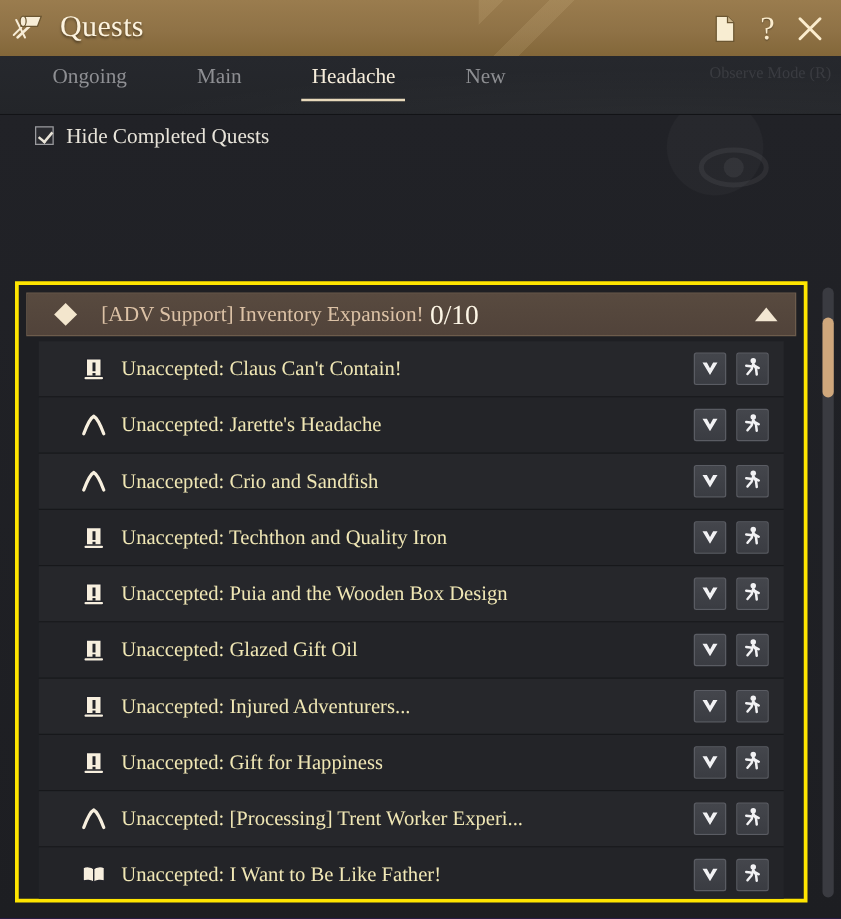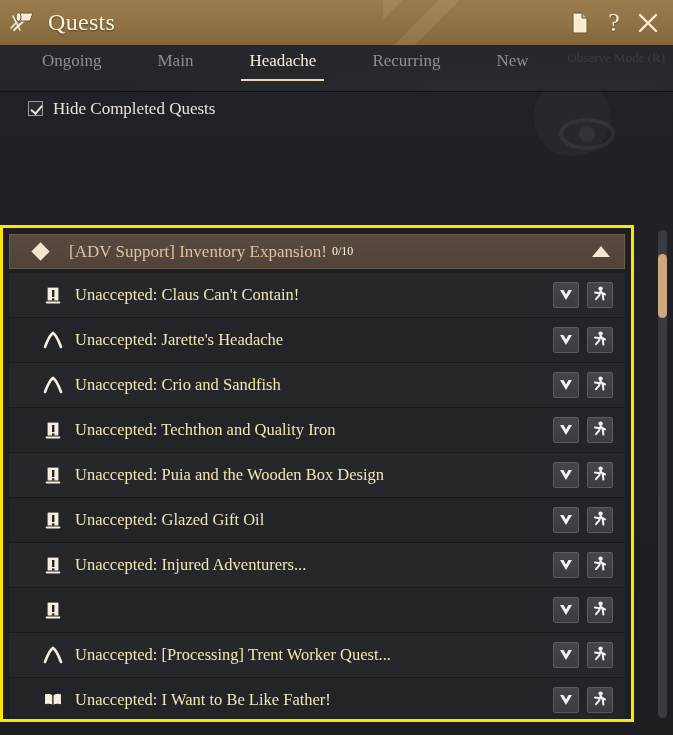--- a/index.html
+++ b/index.html
@@ -110,49 +110,49 @@
   .checkbox::after {
     content: ""; position: absolute; left: 4px; top: 1px;
     width: 5px; height: 9px; border: solid #e9e4d8;
     border-width: 0 2px 2px 0; transform: rotate(40deg);
   }
   .optionlabel { font-size: 17px; color: #e8e4da; margin-left: 10px; }
 
   
   .questpanel {
     position: absolute; z-index: 3;
-    left: 0; top: 133px; width: 634px; height: 497px;
+    left: 12px; top: 133px; width: 634px; height: 497px;
     border: 3px solid #ffe500;
     background: #1e1f23;
     overflow: hidden;
   }
   .grouphdr {
     margin: 6px 6px 4px 6px;
     height: 35px;
     background: linear-gradient(180deg, #584a3f 0%, #51433a 100%);
     border: 1px solid #6d5c4c;
     display: flex; align-items: center;
     padding: 0 10px;
   }
   .diamond {
     width: 13px; height: 13px; background: #f3e6cd;
     transform: rotate(45deg); flex: 0 0 auto; margin-left: 14px;
   }
   .grouptitle {
     font-size: 17px; color: #dcc2a6; margin-left: 22px; white-space: nowrap;
   }
-  .groupcount { font-size: 12px; color: #fdf6e6; margin-left: 5px; }
+  .groupcount { font-size: 22px; color: #fdf6e6; margin-left: 5px; }
   .grouphdr .gspacer { flex: 1 1 auto; }
   .uptri {
     width: 0; height: 0; border-left: 9px solid transparent;
     border-right: 9px solid transparent; border-bottom: 11px solid #f3e7d2;
     margin-right: 4px;
   }
 
-  .qlist { padding: 0 6px; }
+  .qlist { padding: 0 16px; }
   .qrow {
     position: relative;
     height: 45px;
     display: flex; align-items: center;
     background: #26272b;
     border-bottom: 1px solid #17181b;
     padding-left: 34px;
   }
   .qrow:nth-child(even) { background: #232428; }
   .qicon { width: 20px; height: 20px; flex: 0 0 auto; display: flex; align-items: center; justify-content: center; }
@@ -226,21 +226,20 @@
       </svg>
     </div>
   </div>
 
   <div class="tabsbar">
     <div class="bgpattern"></div>
     <div class="watermark">Observe Mode (R)</div>
     <div class="tab">Ongoing</div>
     <div class="tab">Main</div>
     <div class="tab active">Headache</div>
-    <div class="tab">Recurring</div>
     <div class="tab">New</div>
   </div>
 
   <div class="body">
     <div class="bodybg"></div>
     <svg class="eye-wm" width="80" height="60" viewBox="0 0 80 60">
       <ellipse cx="40" cy="30" rx="26" ry="14" fill="none" stroke="#ffffff" stroke-width="4"></ellipse>
       <circle cx="40" cy="30" r="8" fill="#ffffff"></circle>
     </svg>
 
@@ -417,40 +416,41 @@
           </div>
           <div class="qrow">
             <span class="qicon">
               <svg width="18" height="19" viewBox="0 0 18 19">
                 <rect x="3" y="1" width="12" height="16" fill="#f7efde" stroke="#23242a" stroke-width="1.2"></rect>
                 <rect x="8" y="4" width="2.4" height="7" fill="#23242a"></rect>
                 <rect x="8" y="12.4" width="2.4" height="2.2" fill="#23242a"></rect>
                 <rect x="1" y="15" width="16" height="3" rx="1.4" fill="#f7efde" stroke="#23242a" stroke-width="1.2"></rect>
               </svg>
             </span>
+            <span class="qtext">Unaccepted: Gift for Happiness</span>
             <span class="rspacer"></span>
             <span class="qbtn">
               <svg width="16" height="14" viewBox="0 0 16 14">
                 <path d="M2 2 L8 12 L14 2 L10.5 2 L8 6.6 L5.5 2 Z" fill="#f2f2f4"></path>
               </svg>
             </span>
             <span class="qbtn">
               <svg width="16" height="18" viewBox="0 0 16 18">
                 <circle cx="8.6" cy="2.6" r="2.2" fill="#f2f2f4"></circle>
                 <path d="M8.6 5 L7.2 9.4 L4 13.2 M8.6 5 L10.8 8.6 L11.4 13.6 M6.4 7 L3 6.6 M9.8 6.6 L13 8.4" fill="none" stroke="#f2f2f4" stroke-width="2" stroke-linecap="round" stroke-linejoin="round"></path>
               </svg>
             </span>
           </div>
           <div class="qrow">
             <span class="qicon">
               <svg width="20" height="18" viewBox="0 0 20 18">
                 <path d="M2 16 C5 8, 8 3, 10 2 C12 3, 15 8, 18 16" fill="none" stroke="#f7efde" stroke-width="2.6" stroke-linecap="round"></path>
               </svg>
             </span>
-            <span class="qtext">Unaccepted: [Processing] Trent Worker Quest...</span>
+            <span class="qtext">Unaccepted: [Processing] Trent Worker Experi...</span>
             <span class="rspacer"></span>
             <span class="qbtn">
               <svg width="16" height="14" viewBox="0 0 16 14">
                 <path d="M2 2 L8 12 L14 2 L10.5 2 L8 6.6 L5.5 2 Z" fill="#f2f2f4"></path>
               </svg>
             </span>
             <span class="qbtn">
               <svg width="16" height="18" viewBox="0 0 16 18">
                 <circle cx="8.6" cy="2.6" r="2.2" fill="#f2f2f4"></circle>
                 <path d="M8.6 5 L7.2 9.4 L4 13.2 M8.6 5 L10.8 8.6 L11.4 13.6 M6.4 7 L3 6.6 M9.8 6.6 L13 8.4" fill="none" stroke="#f2f2f4" stroke-width="2" stroke-linecap="round" stroke-linejoin="round"></path>

